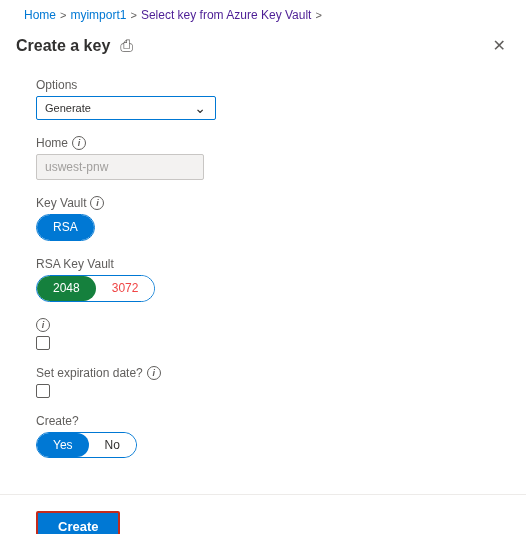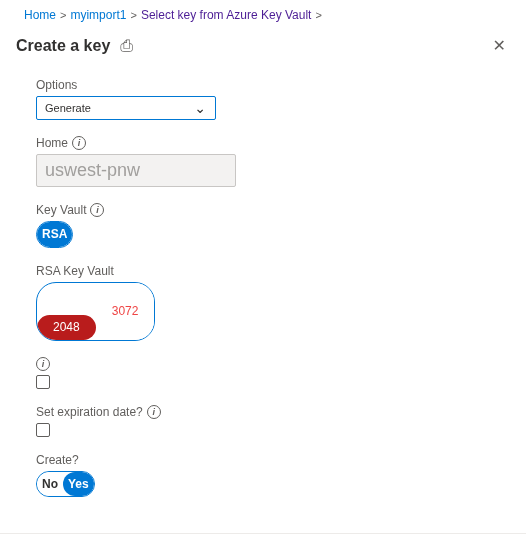--- a/index.html
+++ b/index.html
@@ -121,45 +121,44 @@
       content: '⌄';
       position: absolute;
       right: 10px;
       top: 50%;
       transform: translateY(-50%);
       color: #323130;
       pointer-events: none;
       font-size: 14px;
     }
     .text-input {
-      width: 200px;
+      width: 168px;
       padding: 5px 8px;
       border: 1px solid #c8c6c4;
       border-radius: 2px;
-      font-size: 18px;
+      font-size: 12px;
       color: #a19f9d;
       background: #f3f2f1;
     }
     
     .toggle-group {
       display: inline-flex;
       border-radius: 20px;
       border: 1px solid #0078d4;
       overflow: hidden;
     }
     .toggle-btn {
-      padding: 4px 5px;
+      padding: 4px 16px;
       border: none;
       background: #fff;
       font-size: 12px;
       cursor: pointer;
       color: #323130;
       border-radius: 0;
       line-height: 1.4;
-      font-weight: bold;
     }
     .toggle-btn.active {
       background: #0078d4;
       color: #fff;
       border-radius: 20px;
     }
     .toggle-btn:first-child { border-radius: 20px 0 0 20px; }
     .toggle-btn:last-child { border-radius: 0 20px 20px 0; }
     .toggle-btn.active:first-child { border-radius: 20px; }
     .toggle-btn.active:last-child { border-radius: 20px; }
@@ -173,24 +172,23 @@
     .toggle-btn-3 {
       padding: 4px 16px;
       border: none;
       background: #fff;
       font-size: 12px;
       cursor: pointer;
       color: #ef4444;
       line-height: 1.4;
     }
     .toggle-btn-3.active {
-      background: #b91c1c;
+      background: #15803d;
       color: #fff;
       border-radius: 20px;
-      margin-top: 32px;
     }
     .checkbox-wrapper {
       display: flex;
       align-items: center;
       gap: 6px;
     }
     input[type="checkbox"] {
       width: 14px;
       height: 14px;
       cursor: pointer;
@@ -310,22 +308,22 @@
       <div class="checkbox-wrapper">
         <input type="checkbox" style="">
       </div>
     </div>
 
     <div class="form-group">
       <div class="form-label">
         <span>Create?</span>
       </div>
       <div class="toggle-group">
+        <button class="toggle-btn active">Yes</button>
         <button class="toggle-btn">No</button>
-        <button class="toggle-btn active">Yes</button>
       </div>
     </div>
 
   </div>
 
   <div class="divider-line"></div>
 
   <div class="panel-footer">
     <button class="create-btn">Create</button>
   </div>

